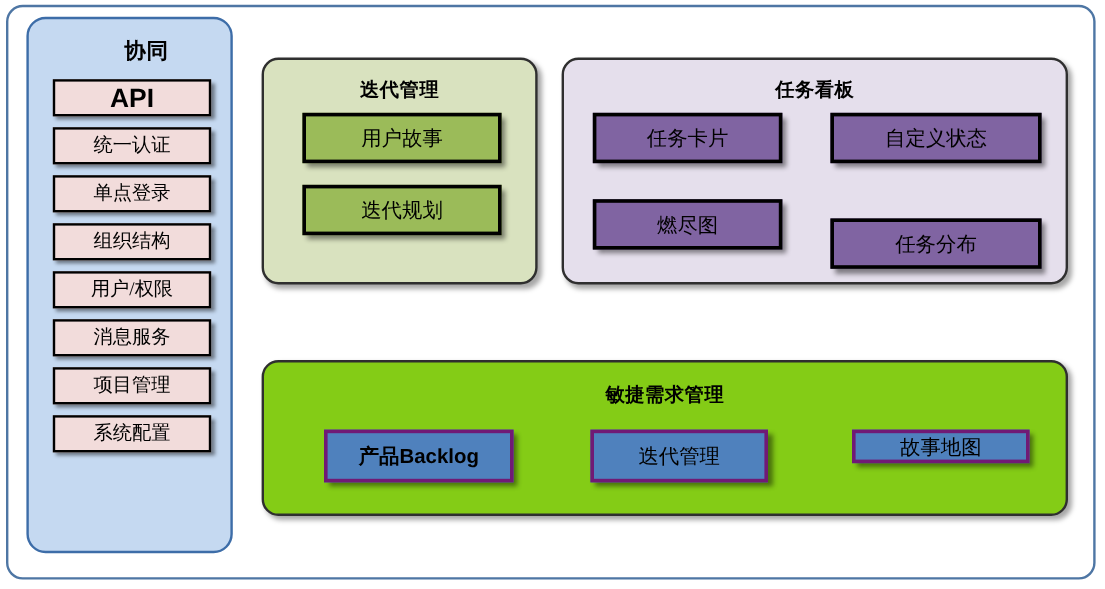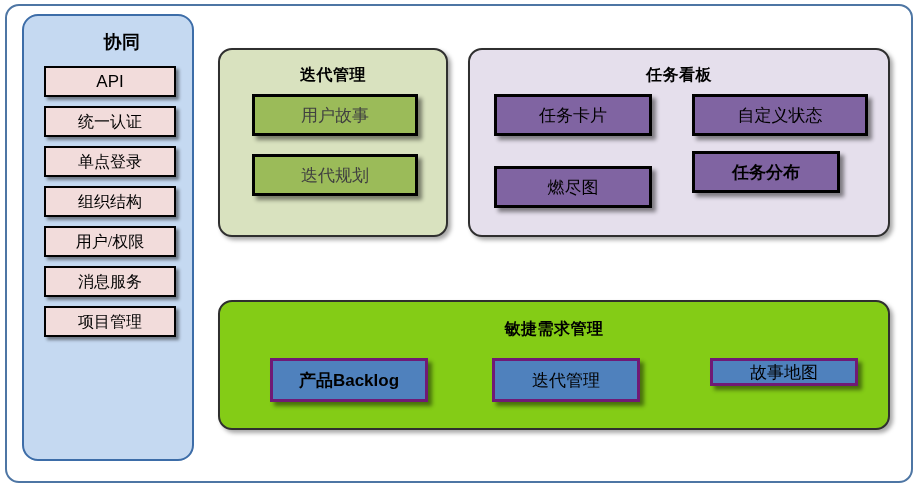--- a/index.html
+++ b/index.html
@@ -85,22 +85,22 @@
     color: #000000;
     font-family: "Liberation Serif", "DejaVu Serif", serif;
     font-size: 16px;
     margin-bottom: 9px;
     box-shadow: 3px 3px 3px rgba(0,0,0,0.45);
     white-space: nowrap;
     overflow: hidden;
   }
   .chip.api {
     font-family: "Liberation Sans", "DejaVu Sans", sans-serif;
-    font-weight: normal;
-    font-size: 17px;
+    font-weight: bold;
+    font-size: 22px;
   }
 
   
   .panel-iteration {
     left: 218px;
     top: 48px;
     width: 230px;
     height: 189px;
     background: #d9e2bf;
     border: 2px solid #2f2f2f;
@@ -109,21 +109,21 @@
     top: 15px;
     font-size: 16px;
   }
   .box-green {
     position: absolute;
     box-sizing: border-box;
     background: #9bbb59;
     border: 3px solid #000000;
     box-shadow: 4px 4px 4px rgba(0,0,0,0.45);
     text-align: center;
-    color: #404040;
+    color: #000000;
     font-family: "Liberation Serif", "DejaVu Serif", serif;
     font-size: 17px;
     white-space: nowrap;
   }
 
   
   .panel-taskboard {
     left: 468px;
     top: 48px;
     width: 422px;
@@ -196,35 +196,36 @@
   <div class="group sidebar">
     <div class="group-title">协同</div>
     <div class="sidebar-list">
       <div class="chip api">API</div>
       <div class="chip">统一认证</div>
       <div class="chip">单点登录</div>
       <div class="chip">组织结构</div>
       <div class="chip">用户/权限</div>
       <div class="chip">消息服务</div>
       <div class="chip">项目管理</div>
+      <div class="chip">系统配置</div>
     </div>
   </div>
 
   <div class="group panel-iteration">
     <div class="group-title">迭代管理</div>
     <div class="box-green" style="left:32px; top:44px; width:166px; height:42px;">用户故事</div>
     <div class="box-green" style="left:32px; top:104px; width:166px; height:42px;">迭代规划</div>
   </div>
 
   <div class="group panel-taskboard">
     <div class="group-title">任务看板</div>
     <div class="box-purple" style="left:24px; top:44px; width:158px; height:42px;">任务卡片</div>
     <div class="box-purple" style="left:222px; top:44px; width:176px; height:42px;">自定义状态</div>
     <div class="box-purple" style="left:24px; top:116px; width:158px; height:42px;font-family:Liberation Serif, serif;">燃尽图</div>
-    <div class="box-purple" style="left:222px; top:101px; width:148px; height:42px;font-weight:bold;">任务分布</div>
+    <div class="box-purple" style="left:222px; top:132px; width:176px; height:42px;">任务分布</div>
   </div>
 
   <div class="group panel-agile">
     <div class="group-title">敏捷需求管理</div>
     <div class="box-blue mixed" style="left:50px; top:56px; width:158px; height:44px;">产品Backlog</div>
     <div class="box-blue" style="left:272px; top:56px; width:148px; height:44px;">迭代管理</div>
     <div class="box-blue" style="left:490px; top:56px; width:148px; height:28px;">故事地图</div>
   </div>
 
 </div>

